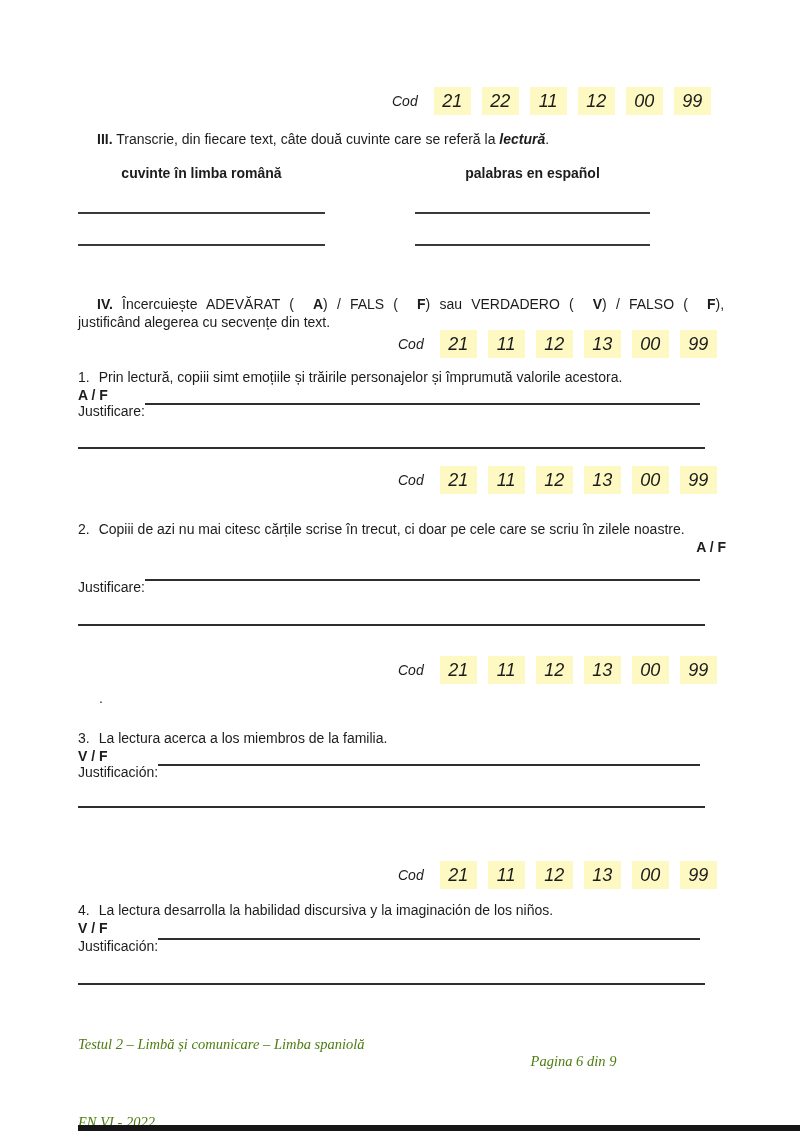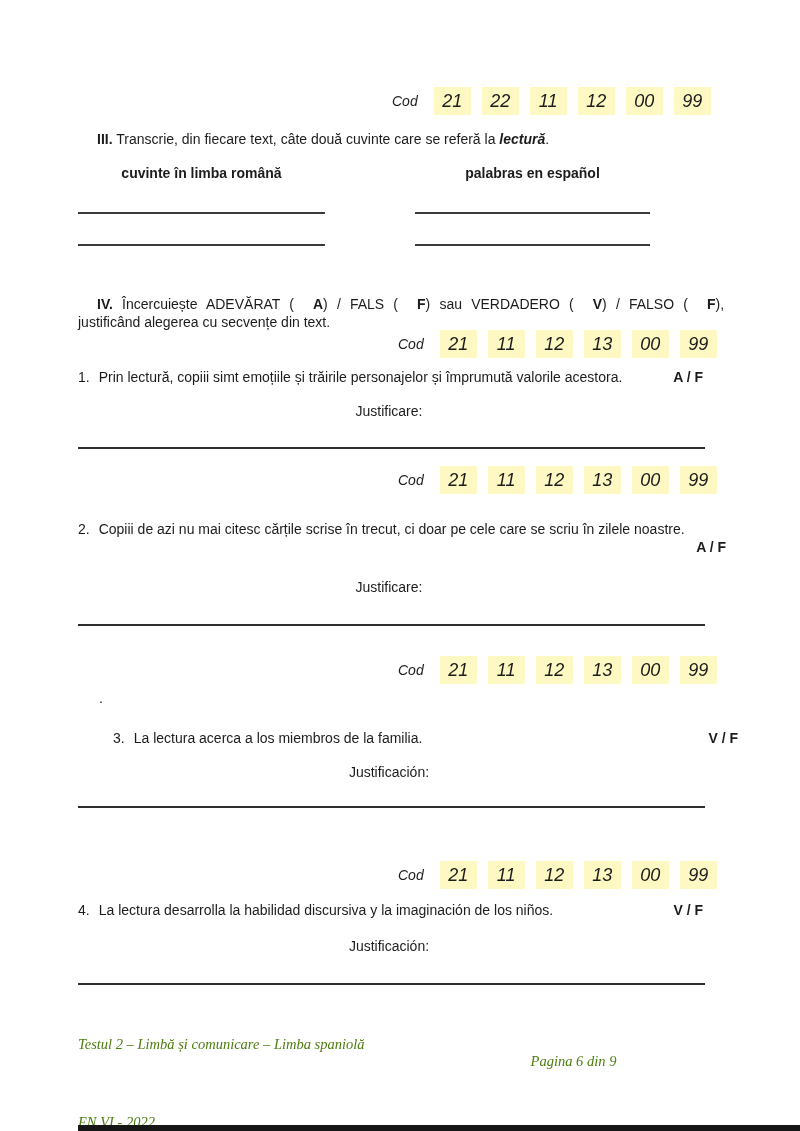--- a/index.html
+++ b/index.html
@@ -25,28 +25,28 @@
   b{font-weight:bold;padding-left:19px;}
   .em-bi{font-weight:bold;font-style:italic;}
   .colhead{font-weight:bold;text-align:center;}
   .h4{left:78px;top:296px;width:646px;text-align:justify;line-height:17.5px;}
 
   
   .ansline{border-top:2px solid #3a3a3a;height:0;}
 
   
   .question{line-height:18px;}
-  .q-flex{display:flex;justify-content:space-between;}
+  .q-flex{display:flex;justify-content:space-between;flex-direction:column;}
   .q-num{margin-right:9px;}
   .q-opt{font-weight:bold;white-space:nowrap;}
   .q-wrap{padding-left:22px;text-indent:-22px;text-align:justify;}
   .q-wrap .q-opt{position:absolute;right:20px;top:18px;text-indent:0;}
 
   
-  .justify-row{display:flex;align-items:center;height:18px;flex-direction:column;}
+  .justify-row{display:flex;align-items:flex-start;height:18px;}
   .j-label{white-space:nowrap;}
   .j-line{flex:1;border-bottom:2px solid #2e2e2e;}
   .full-line{border-top:2px solid #2e2e2e;height:0;}
 
   
   .f-serif{font-family:"Liberation Serif",serif;font-style:italic;font-size:14.5px;color:#4d7c0f;}
   .f-page{text-align:center;}
   .bottom-bar{left:78px;top:1125px;width:722px;height:6px;background:#161616;}
   .stray{color:#2a2a2a;}
 </style>
@@ -129,21 +129,21 @@
     <span class="cod-box">21</span>
     <span class="cod-box">11</span>
     <span class="cod-box">12</span>
     <span class="cod-box">13</span>
     <span class="cod-box">00</span>
     <span class="cod-box">99</span>
   </div>
 
   <div class="abs stray" style="left:99px;top:690px;">.</div>
 
-  <div class="abs question q-flex" style="left:78px;top:729px;width:625px;margin-left:35px;">
+  <div class="abs question q-flex" style="left:78px;top:729px;width:625px;">
     <span><span class="q-num">3.</span><span>La lectura acerca a los miembros de la familia.</span></span>
     <span class="q-opt">V / F</span>
   </div>
   <div class="abs justify-row" style="left:78px;top:764px;width:622px;">
     <span class="j-label">Justificación:</span>
     <span class="j-line"></span>
   </div>
   <div class="abs full-line" style="left:78px;top:806px;width:627px;"></div>
 
   <div class="abs cod-row" style="left:398px;top:865px;">

